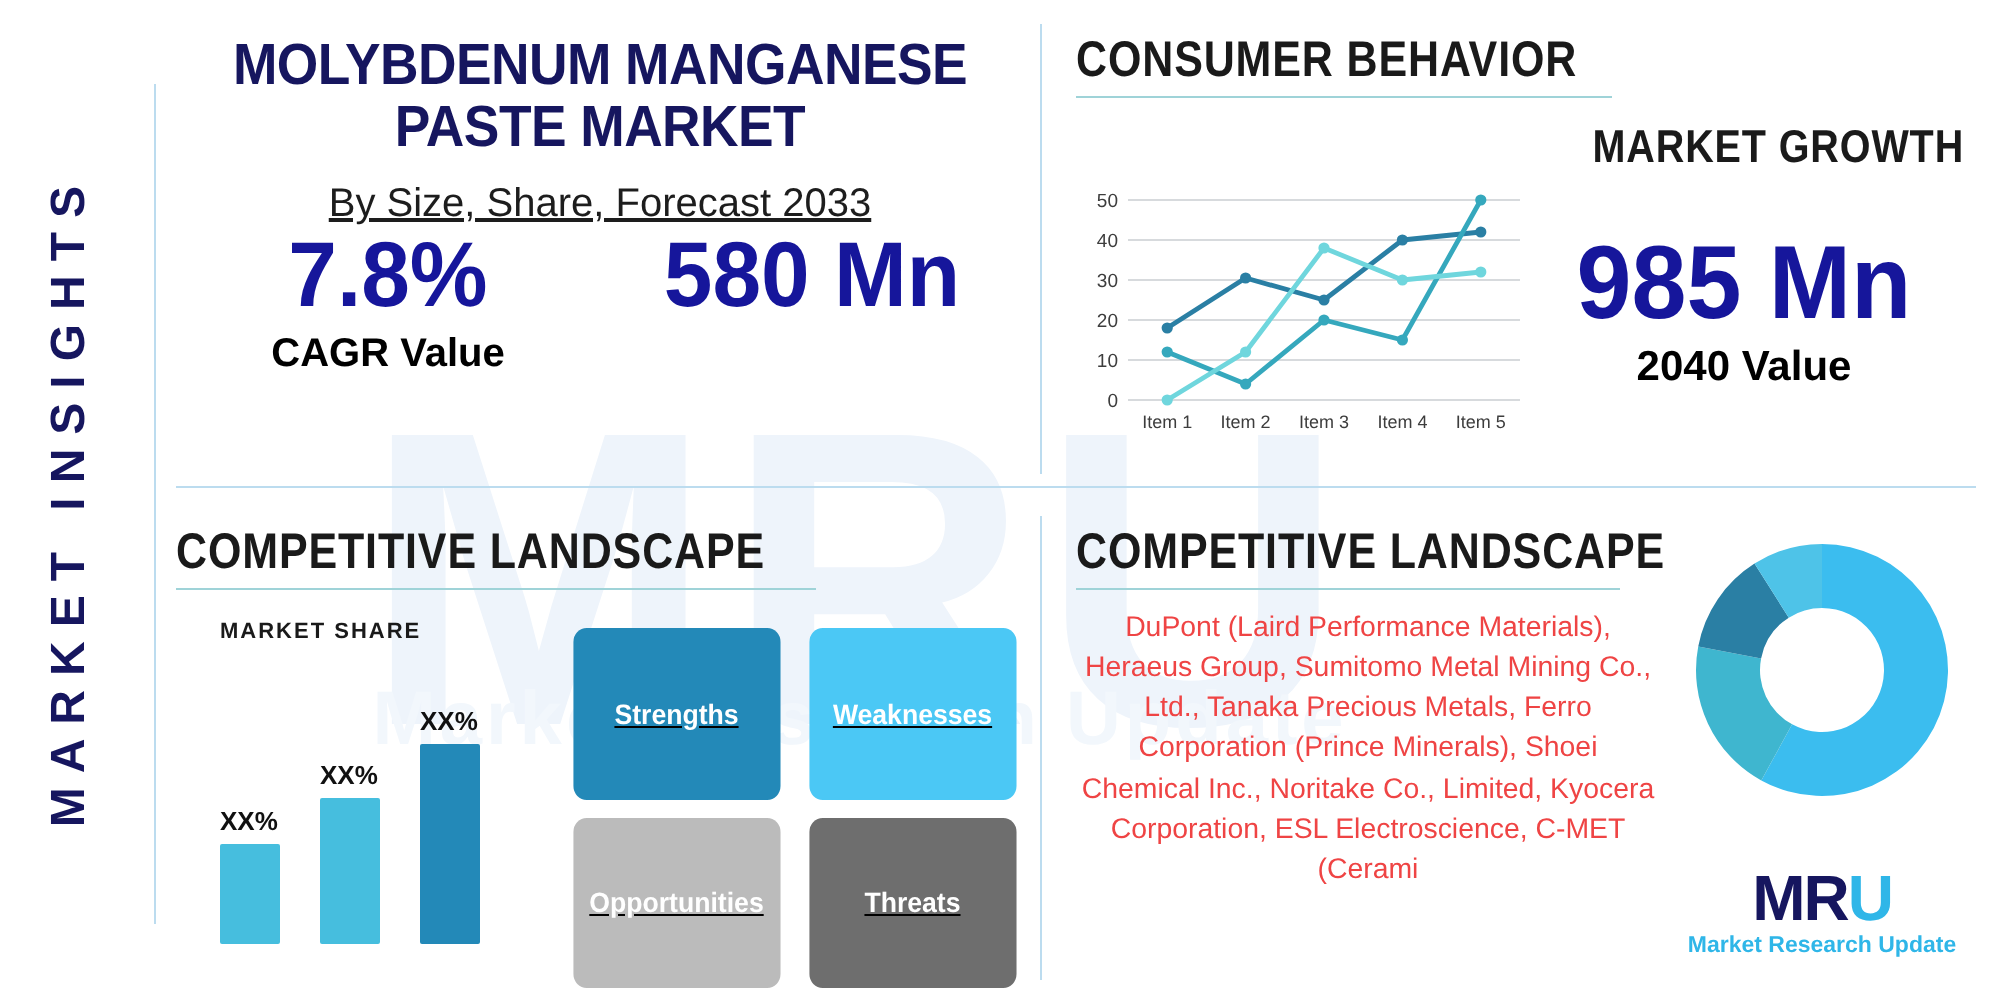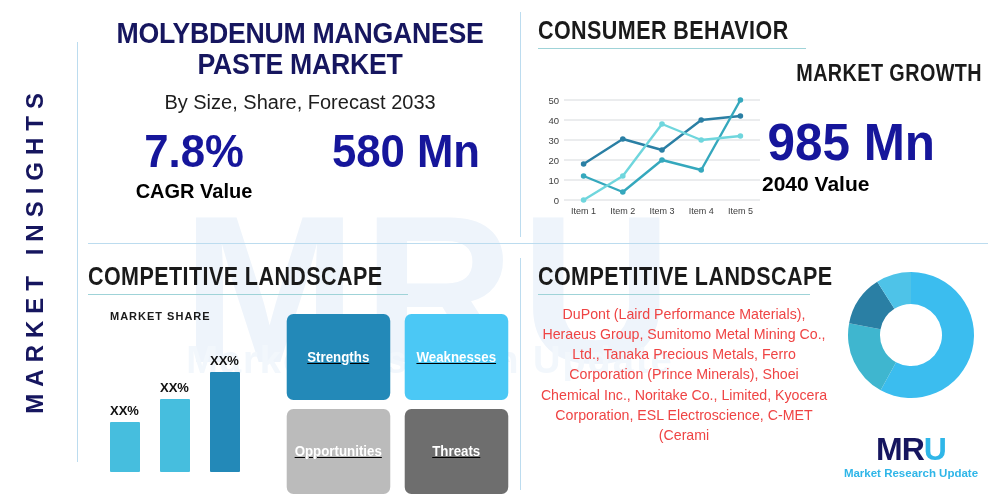--- a/index.html
+++ b/index.html
@@ -53,22 +53,23 @@
   .main-title{
     text-align:center;color:#16165f;font-weight:bold;
     font-size:29px;line-height:1.06;letter-spacing:-0.3px;
     font-family:"Liberation Sans", sans-serif;
     transform:scaleX(0.92);transform-origin:center top;
     margin-top:6px;
   }
   .subtitle{
     text-align:center;color:#1d1d1d;font-size:20px;margin-top:12px;
     font-family:"Liberation Sans", sans-serif;
-  }
-  .kpi-row{display:flex;margin-top:14px;justify-content:space-between;}
+    text-decoration:underline;
+  }
+  .kpi-row{display:flex;justify-content:space-between;}
   .kpi{flex:1;text-align:center;}
   .kpi-val{
     color:#16169b;font-weight:bold;font-size:46px;line-height:1;
     font-family:"Liberation Sans", sans-serif;transform:scaleX(0.95);
   }
   .kpi-lab{
     color:#000;font-weight:bold;font-size:20px;margin-top:6px;
     font-family:"Liberation Sans", sans-serif;
   }
 
@@ -84,21 +85,21 @@
   
   .q2{position:absolute;left:538px;top:16px;width:450px;height:222px;z-index:4;}
   .q2 .rule-wrap{width:268px;}
   .growth-head{
     position:absolute;right:6px;top:44px;
     font-weight:bold;font-size:23px;color:#1a1a1a;letter-spacing:0.5px;
     transform:scaleX(0.86);transform-origin:right center;
     font-family:"Liberation Sans", sans-serif;white-space:nowrap;
   }
   .line-chart{position:absolute;left:0px;top:78px;width:228px;height:128px;}
-  .q2-kpi{position:absolute;right:6px;top:100px;width:220px;text-align:left;}
+  .q2-kpi{position:absolute;right:6px;top:100px;width:220px;text-align:center;}
   .q2-kpi .kpi-val{font-size:52px;}
   .q2-kpi .kpi-lab{font-size:21px;margin-top:4px;}
 
   
   .q3{position:absolute;left:88px;top:262px;width:424px;height:228px;z-index:4;}
   .ms-title{
     position:absolute;left:22px;top:48px;font-size:11px;font-weight:bold;
     color:#1a1a1a;letter-spacing:1px;font-family:"Liberation Sans", sans-serif;
   }
   .bars{position:absolute;left:16px;top:62px;width:168px;height:148px;}

